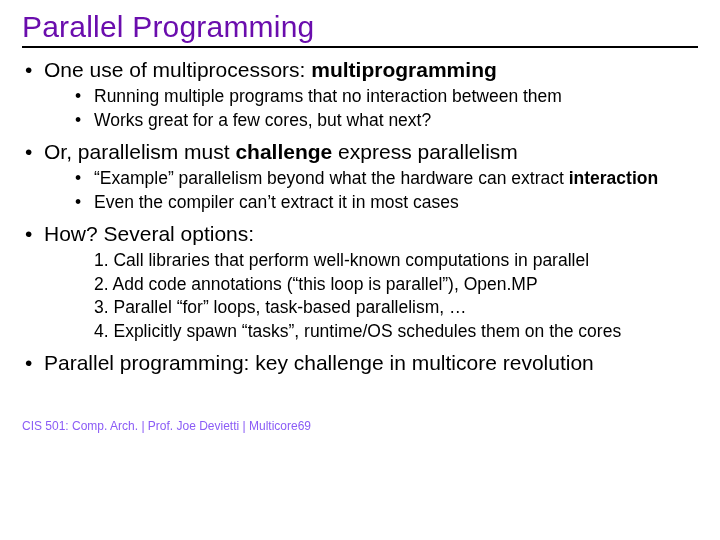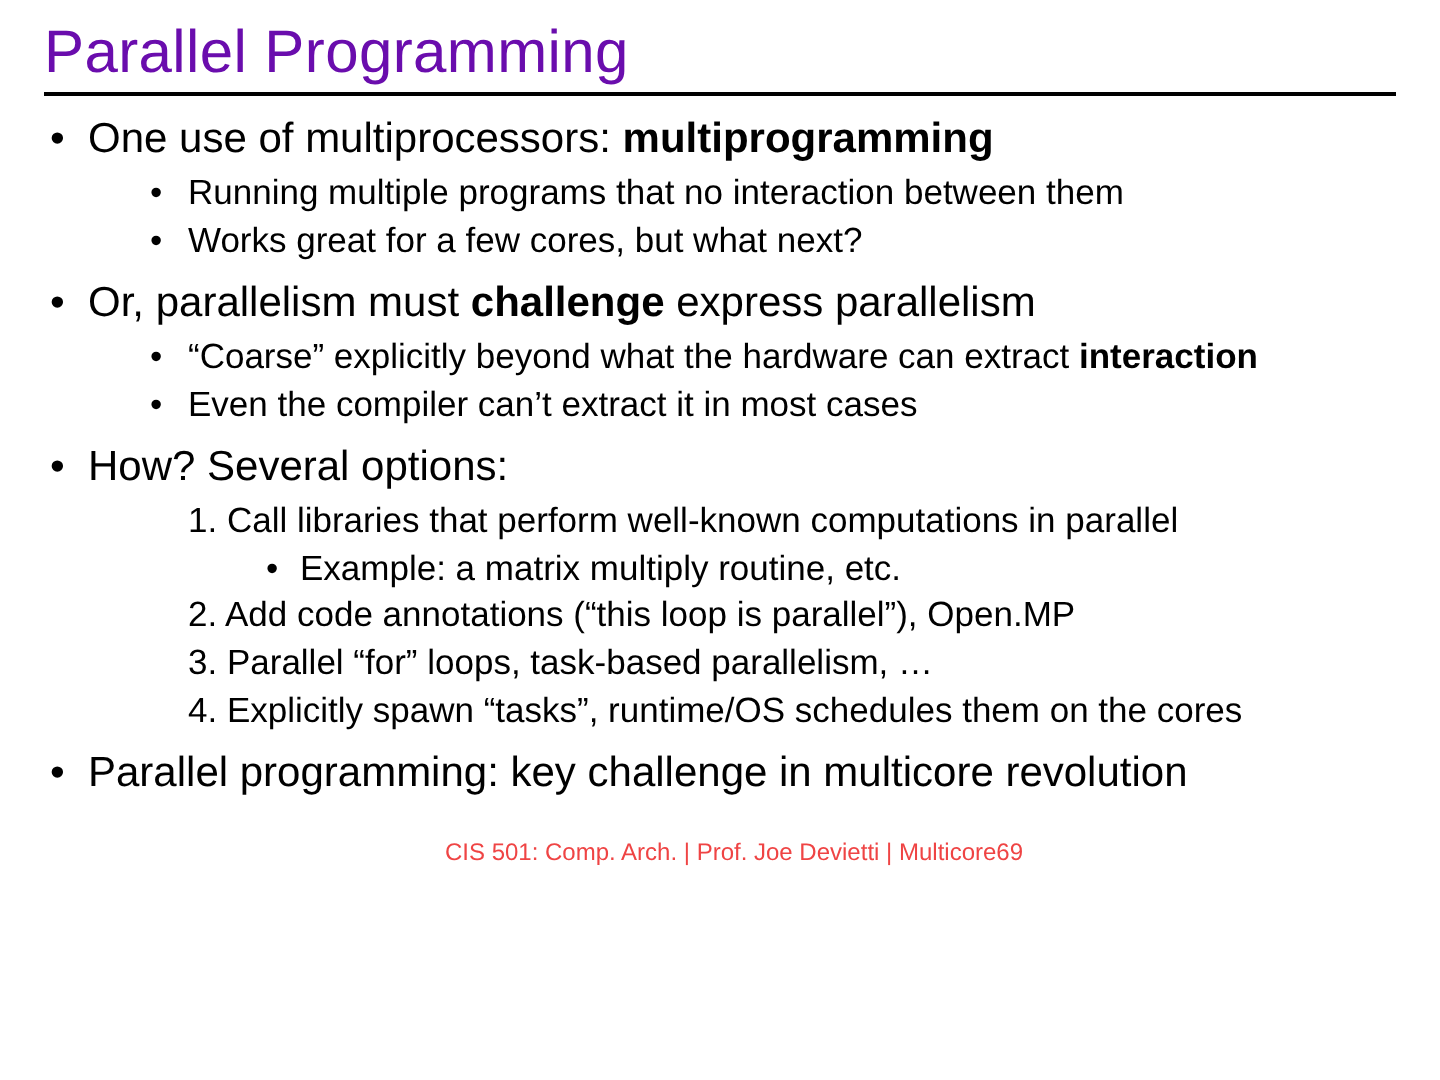--- a/index.html
+++ b/index.html
@@ -85,23 +85,23 @@
     position: absolute;
     left: 3px;
     top: 0;
   }
   .footer {
     position: absolute;
     left: 22px;
     right: 8px;
     bottom: 12px;
     font-size: 12px;
-    color: #ef4444;
+    color: #8b5cf6;
     display: flex;
-    justify-content: center;
+    justify-content: flex-start;
   }
   b { font-weight: 700; }
 </style>
 </head>
 <body>
 
 <div class="slide">
 
   <h1 class="title">Parallel Programming</h1>
   <hr class="rule">
@@ -113,34 +113,31 @@
       <ul class="lvl2">
         <li class="bulleted">Running multiple programs that no interaction between them</li>
         <li class="bulleted">Works great for a few cores, but what next?</li>
       </ul>
     </li>
 
     <li>
       <span>Or, parallelism must </span><b>challenge</b><span> express parallelism</span>
       <ul class="lvl2">
         <li class="bulleted">
-          <span>“Coarse” explicitly beyond what the hardware can extract </span><b>interaction</b>
+          <span>“Example” parallelism beyond what the hardware can extract </span><b>interaction</b>
         </li>
         <li class="bulleted">Even the compiler can’t extract it in most cases</li>
       </ul>
     </li>
 
     <li>
       <span>How? Several options:</span>
       <ol class="lvl2">
         <li>
           <span>1. Call libraries that perform well-known computations in parallel</span>
-          <ul class="lvl3">
-            <li>Example: a matrix multiply routine, etc.</li>
-          </ul>
         </li>
         <li>2. Add code annotations (“this loop is parallel”), Open.MP</li>
         <li>3. Parallel “for” loops, task-based parallelism, …</li>
         <li>4. Explicitly spawn “tasks”, runtime/OS schedules them on the cores</li>
       </ol>
     </li>
 
     <li>Parallel programming: key challenge in multicore revolution</li>
 
   </ul>

